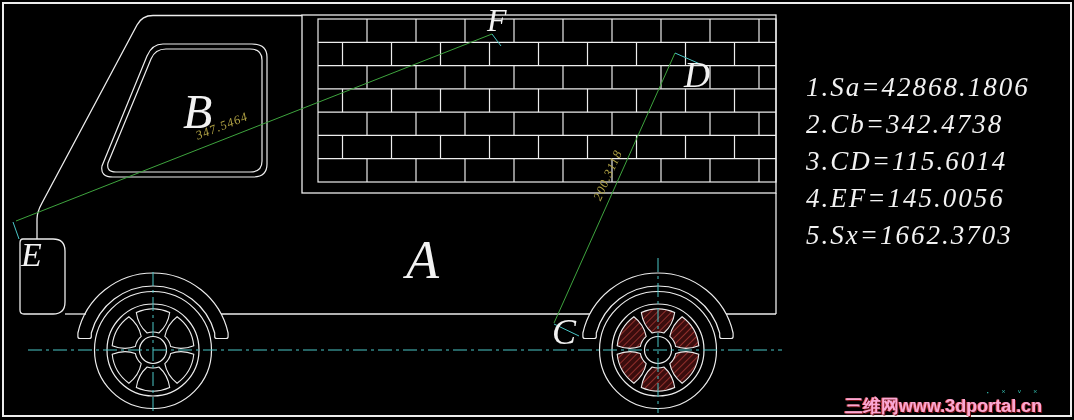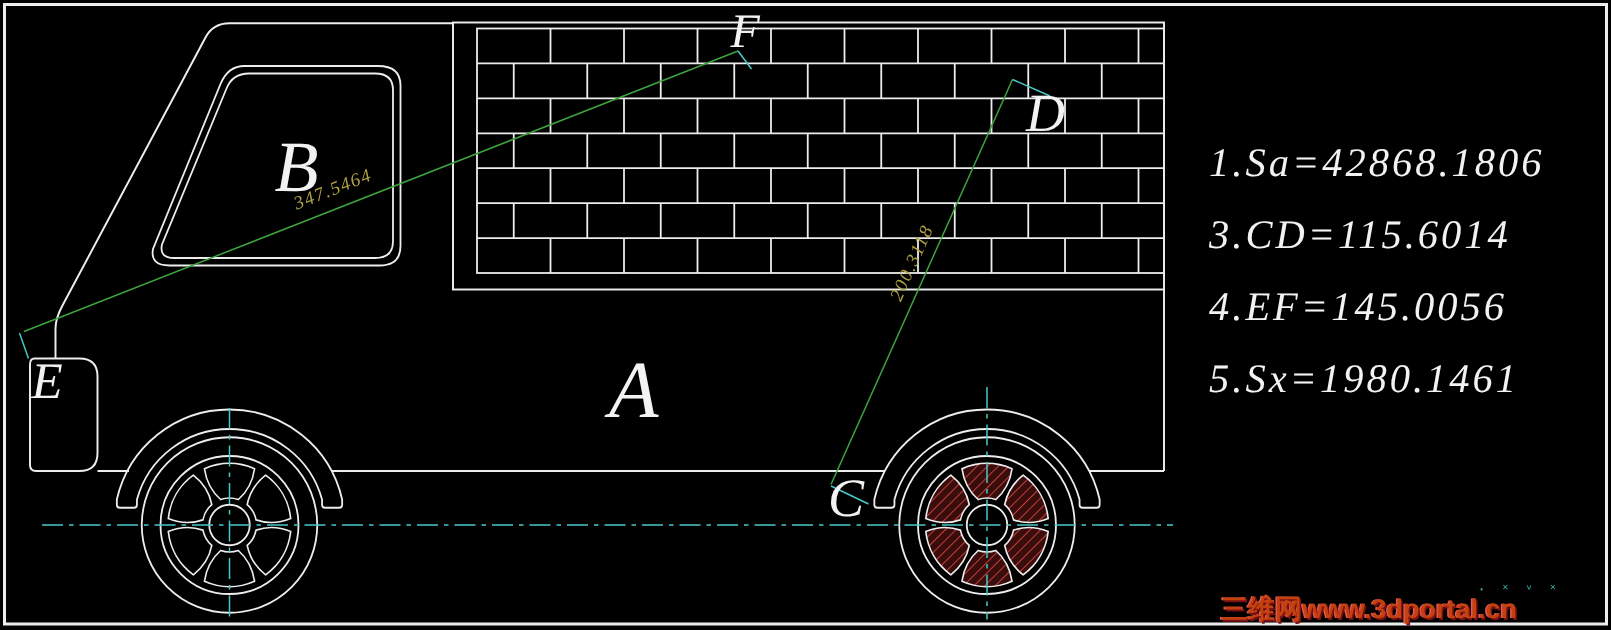--- a/index.html
+++ b/index.html
@@ -32,38 +32,38 @@
     color:#b0a244;
     white-space:nowrap;
     text-align:center;
     line-height:1;
   }
   .dim-ef{left:162px;top:120px;width:120px;transform:rotate(-21.5deg);}
   .dim-cd{left:560px;top:169px;width:96px;transform:rotate(-66deg);}
   .ann{
     position:absolute;
     left:806px;top:74px;
-    display:flex;flex-direction:column;gap:21px;margin-top:21px;
+    display:flex;flex-direction:column;gap:10px;
   }
   .ann-item{
     color:#f2f2f2;
     font-style:italic;
     font-size:27px;
     line-height:1;
     letter-spacing:2px;
     white-space:nowrap;
   }
   .wm{
     position:absolute;
-    left:814px;top:397px;
+    left:845px;top:397px;
     font-family:"Liberation Sans", sans-serif;
     font-weight:bold;
     font-size:18px;
     line-height:1;
-    color:#c2410c;
+    color:#f9a8d4;
     text-shadow:1px 1px 0 #7a1016, -1px 0 0 #e8555c;
     letter-spacing:0px;
     white-space:nowrap;
   }
   .wm-accent{
     position:absolute;
     left:985px;top:388px;
     color:#35c8b8;
     font-family:"DejaVu Sans Mono", monospace;
     font-size:9px;
@@ -198,20 +198,21 @@
   <div class="lbl lbl-c">C</div>
   <div class="lbl lbl-d">D</div>
   <div class="lbl lbl-e">E</div>
   <div class="lbl lbl-f">F</div>
 
   <div class="dim dim-ef">347.5464</div>
   <div class="dim dim-cd">200.3118</div>
 
   <div class="ann">
     <div class="ann-item">1.Sa=42868.1806</div>
+    <div class="ann-item">2.Cb=342.4738</div>
     <div class="ann-item">3.CD=115.6014</div>
     <div class="ann-item">4.EF=145.0056</div>
-    <div class="ann-item">5.Sx=1980.1461</div>
+    <div class="ann-item">5.Sx=1662.3703</div>
   </div>
 
   <div class="wm-accent">· ˟ ᵛ ˟</div>
   <div class="wm">三维网www.3dportal.cn</div>
 </div>
 
 </body></html>

